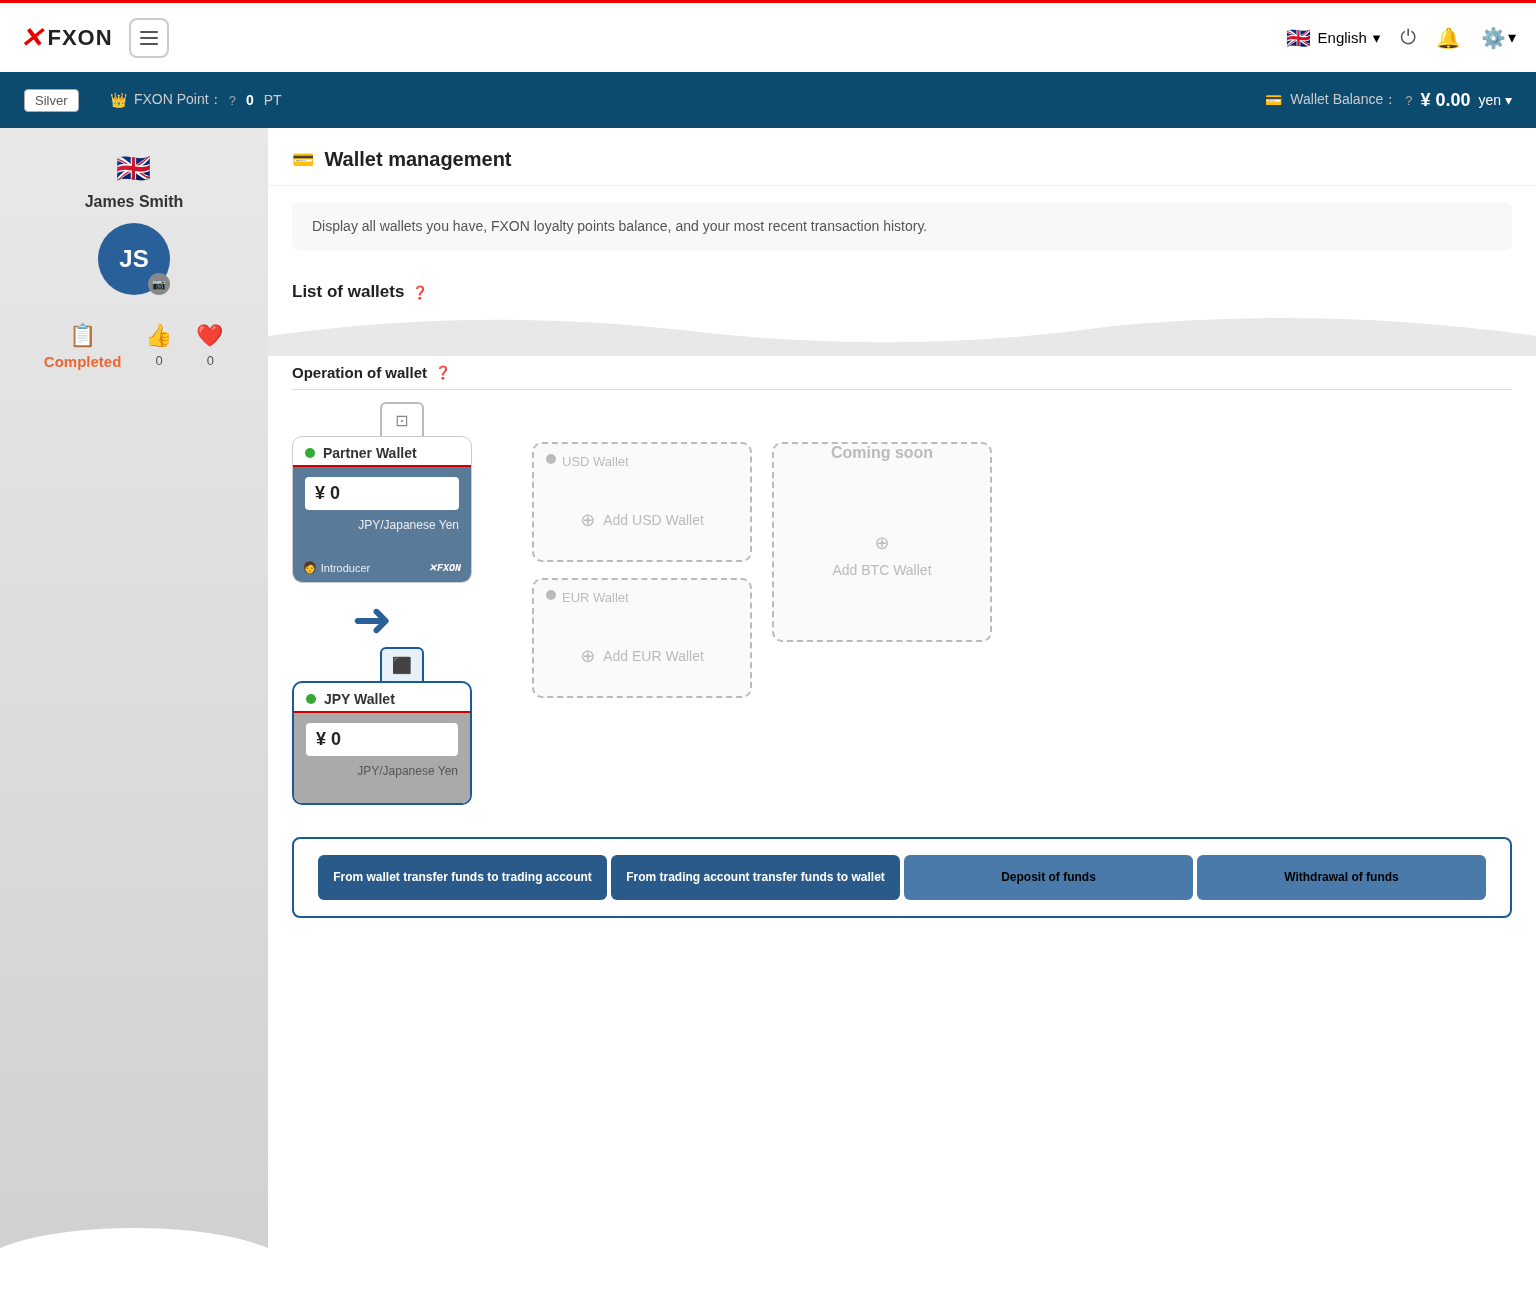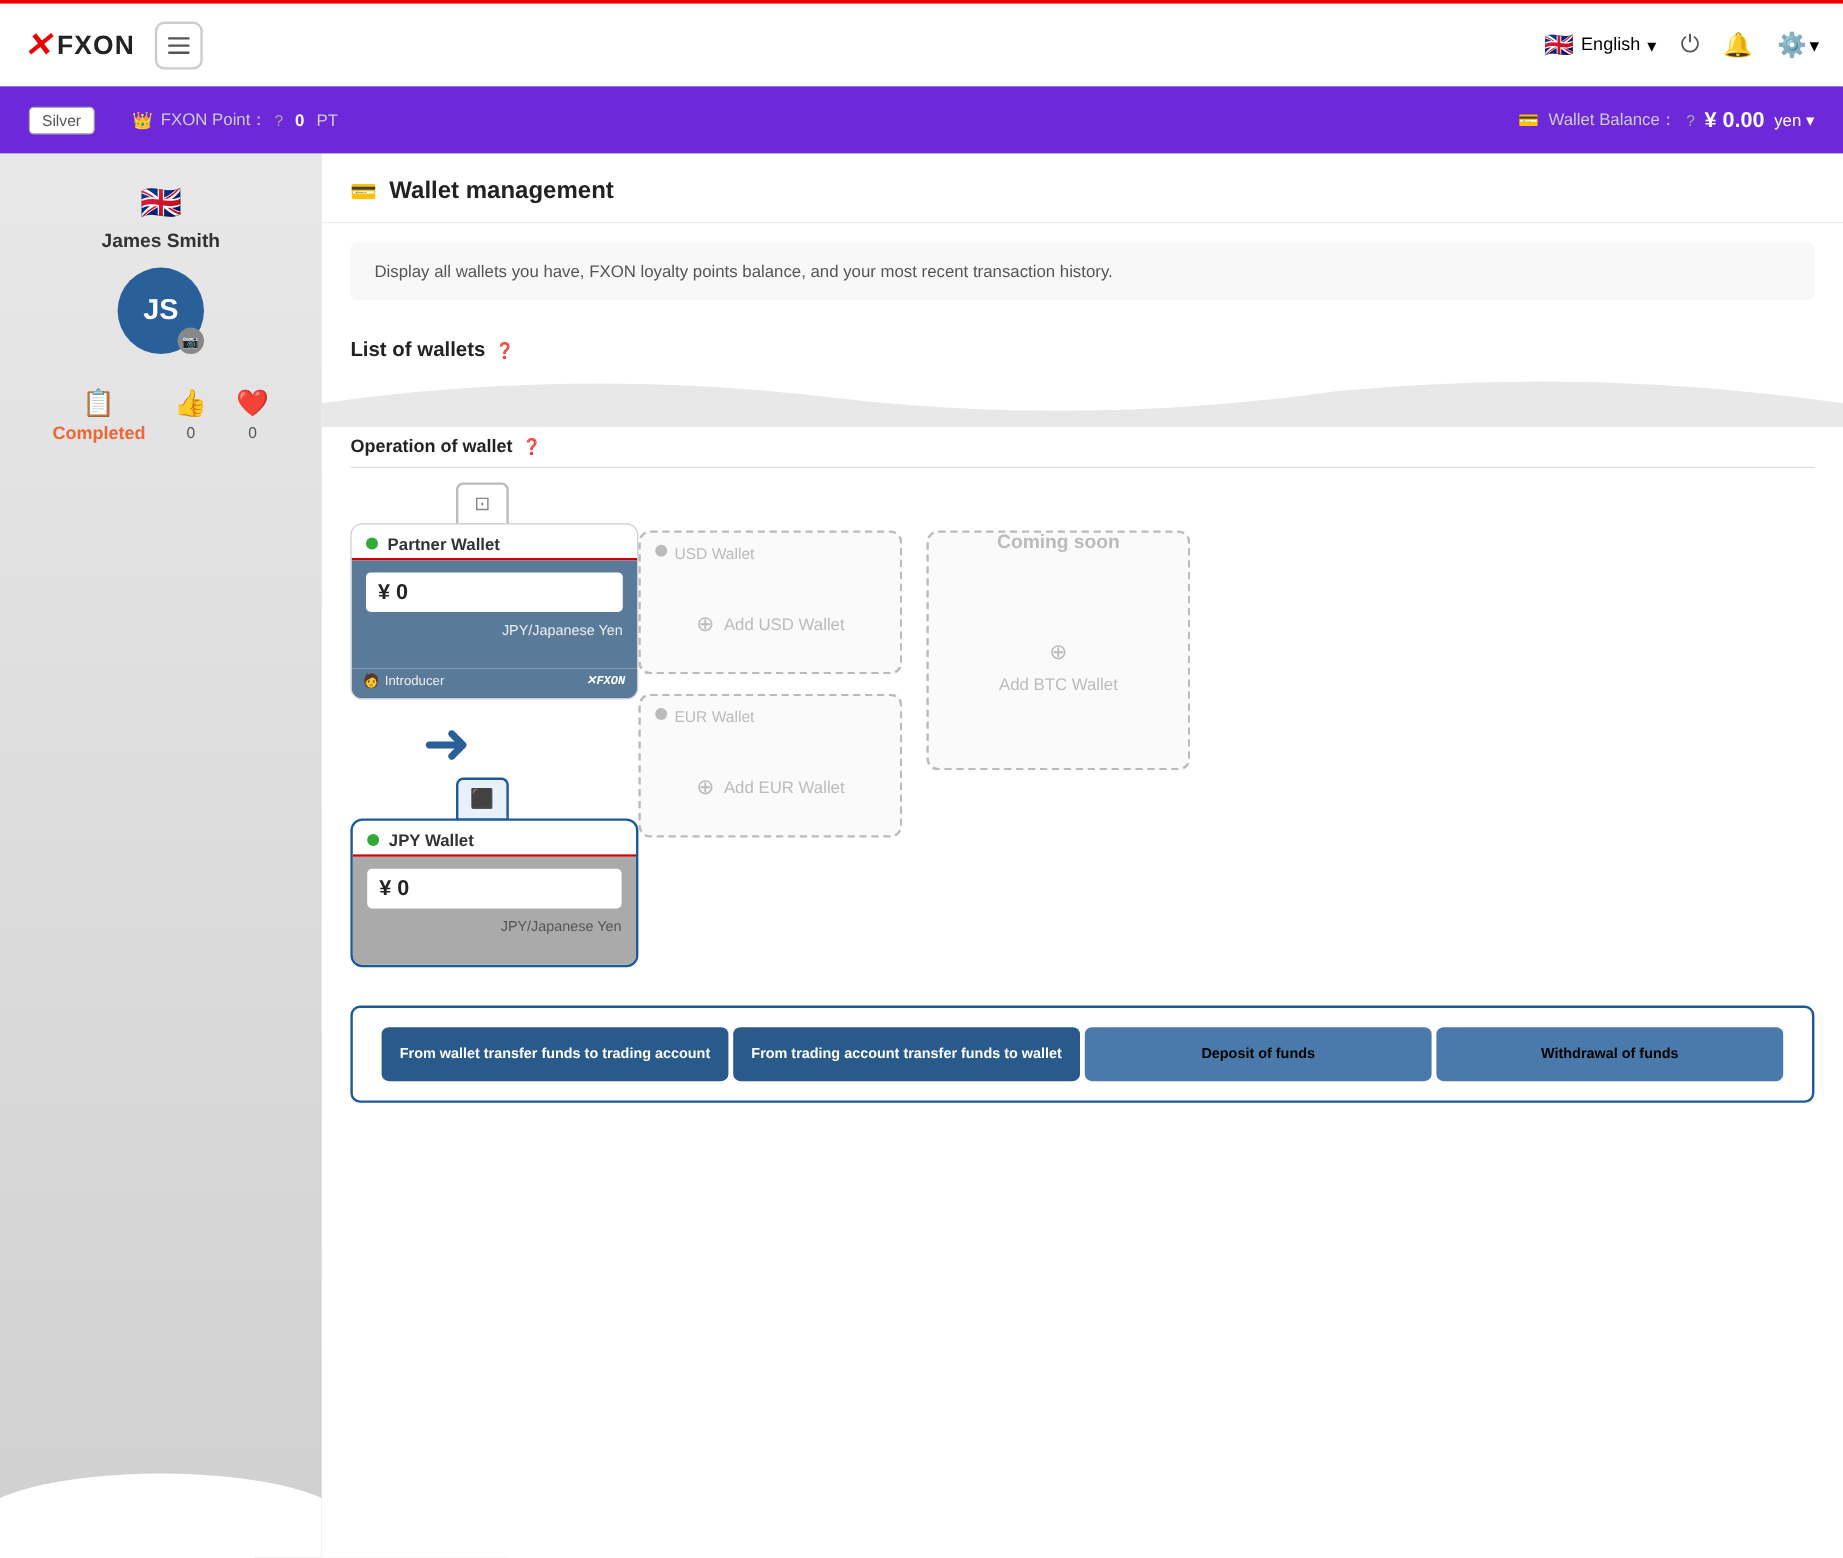--- a/index.html
+++ b/index.html
@@ -27,21 +27,21 @@
     }
     .menu-line { width: 18px; height: 2px; background: #555; border-radius: 2px; }
     .top-nav-right { display: flex; align-items: center; gap: 20px; }
     .lang-selector { display: flex; align-items: center; gap: 6px; font-size: 15px; cursor: pointer; }
     .flag-uk { font-size: 20px; }
     .nav-icon { font-size: 20px; color: #555; cursor: pointer; }
     .gear-container { display: flex; align-items: center; gap: 2px; cursor: pointer; }
 
     
     .sub-header {
-      background: #6d28d9;
+      background: #0c4a6e;
       height: 56px;
       display: flex;
       align-items: center;
       padding: 0 24px;
       gap: 32px;
     }
     .badge-silver {
       border: 1px solid #aaa;
       background: #fff;
       color: #555;
@@ -164,21 +164,21 @@
     
     .wallets-grid {
       display: flex;
       gap: 20px;
       padding: 0 24px 16px;
       flex-wrap: wrap;
       align-items: flex-start;
     }
 
     .wallet-card {
-      width: 240px;
+      width: 180px;
       border-radius: 10px;
       overflow: hidden;
       border: 1px solid #ccc;
       background: #fff;
       position: relative;
     }
     .wallet-card.selected { border: 2px solid #1a5a99; }
     .wallet-card-header {
       display: flex;
       align-items: center;

